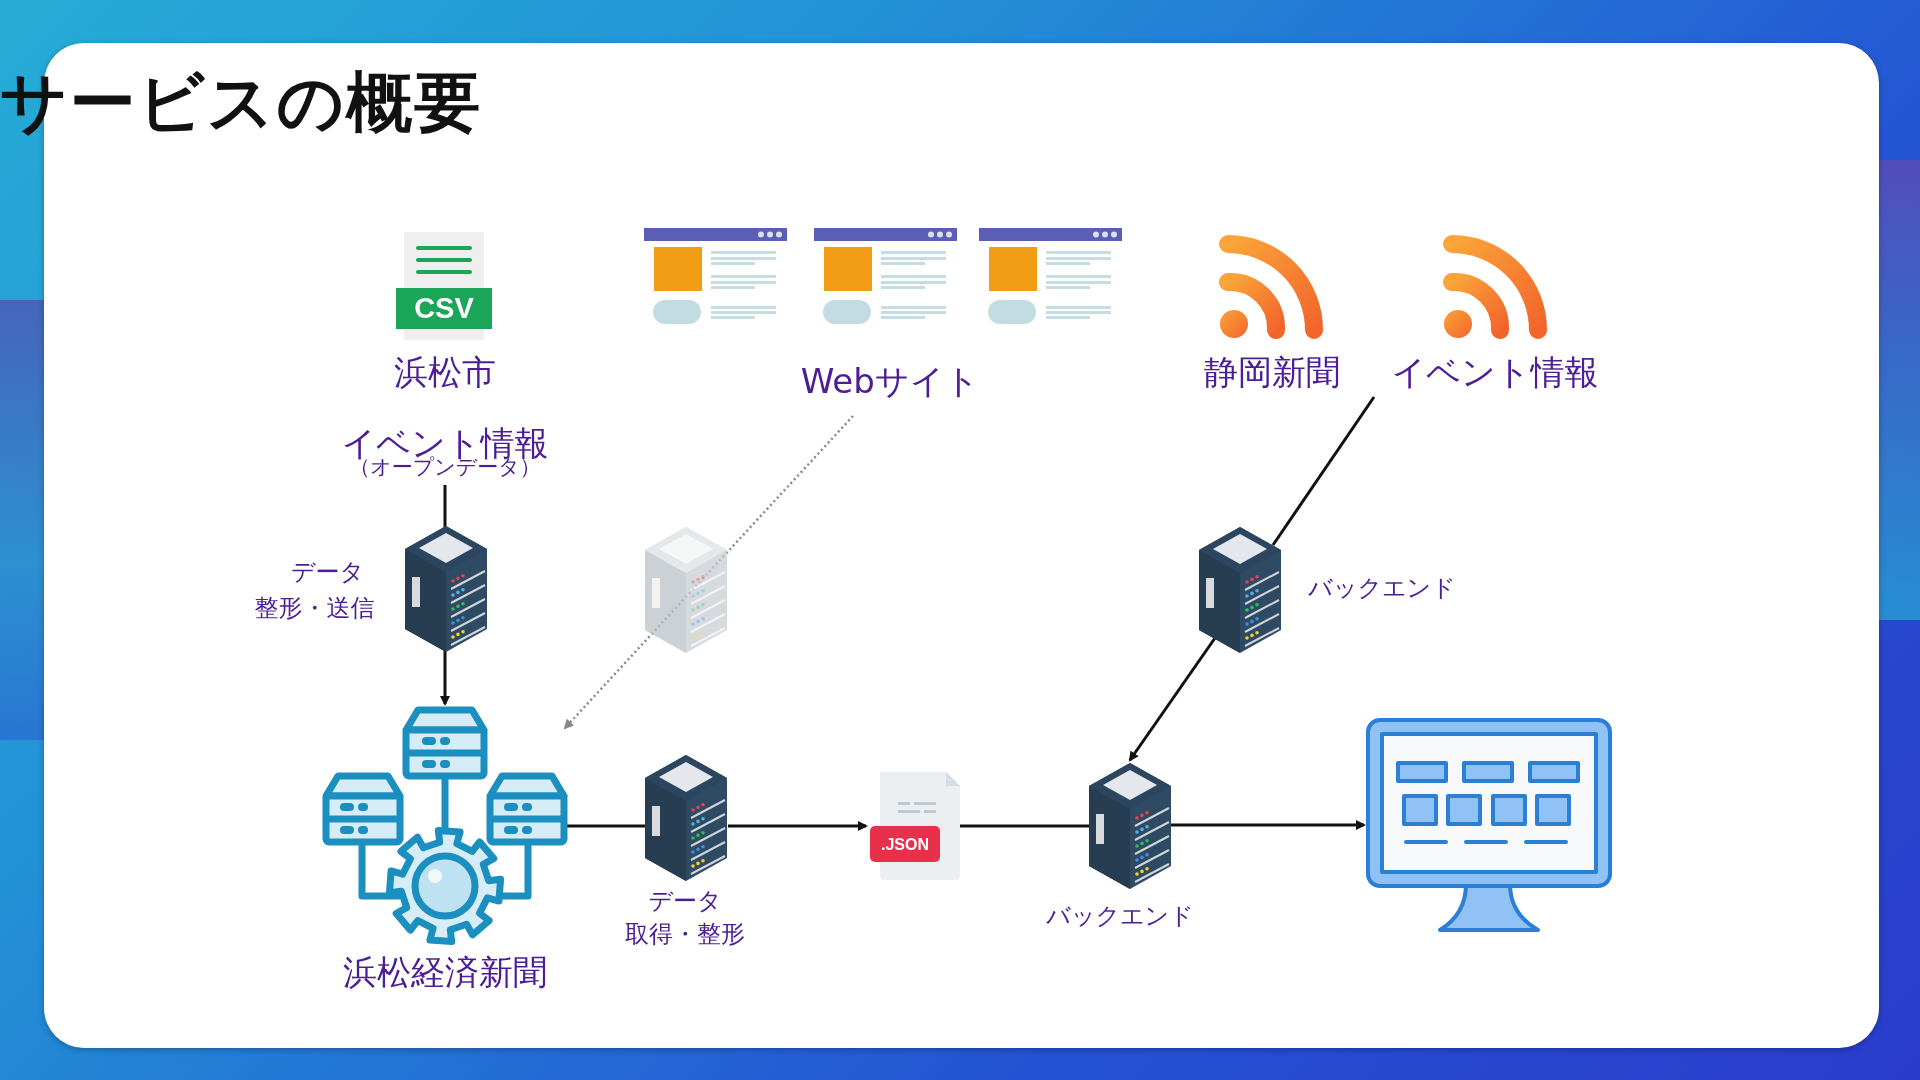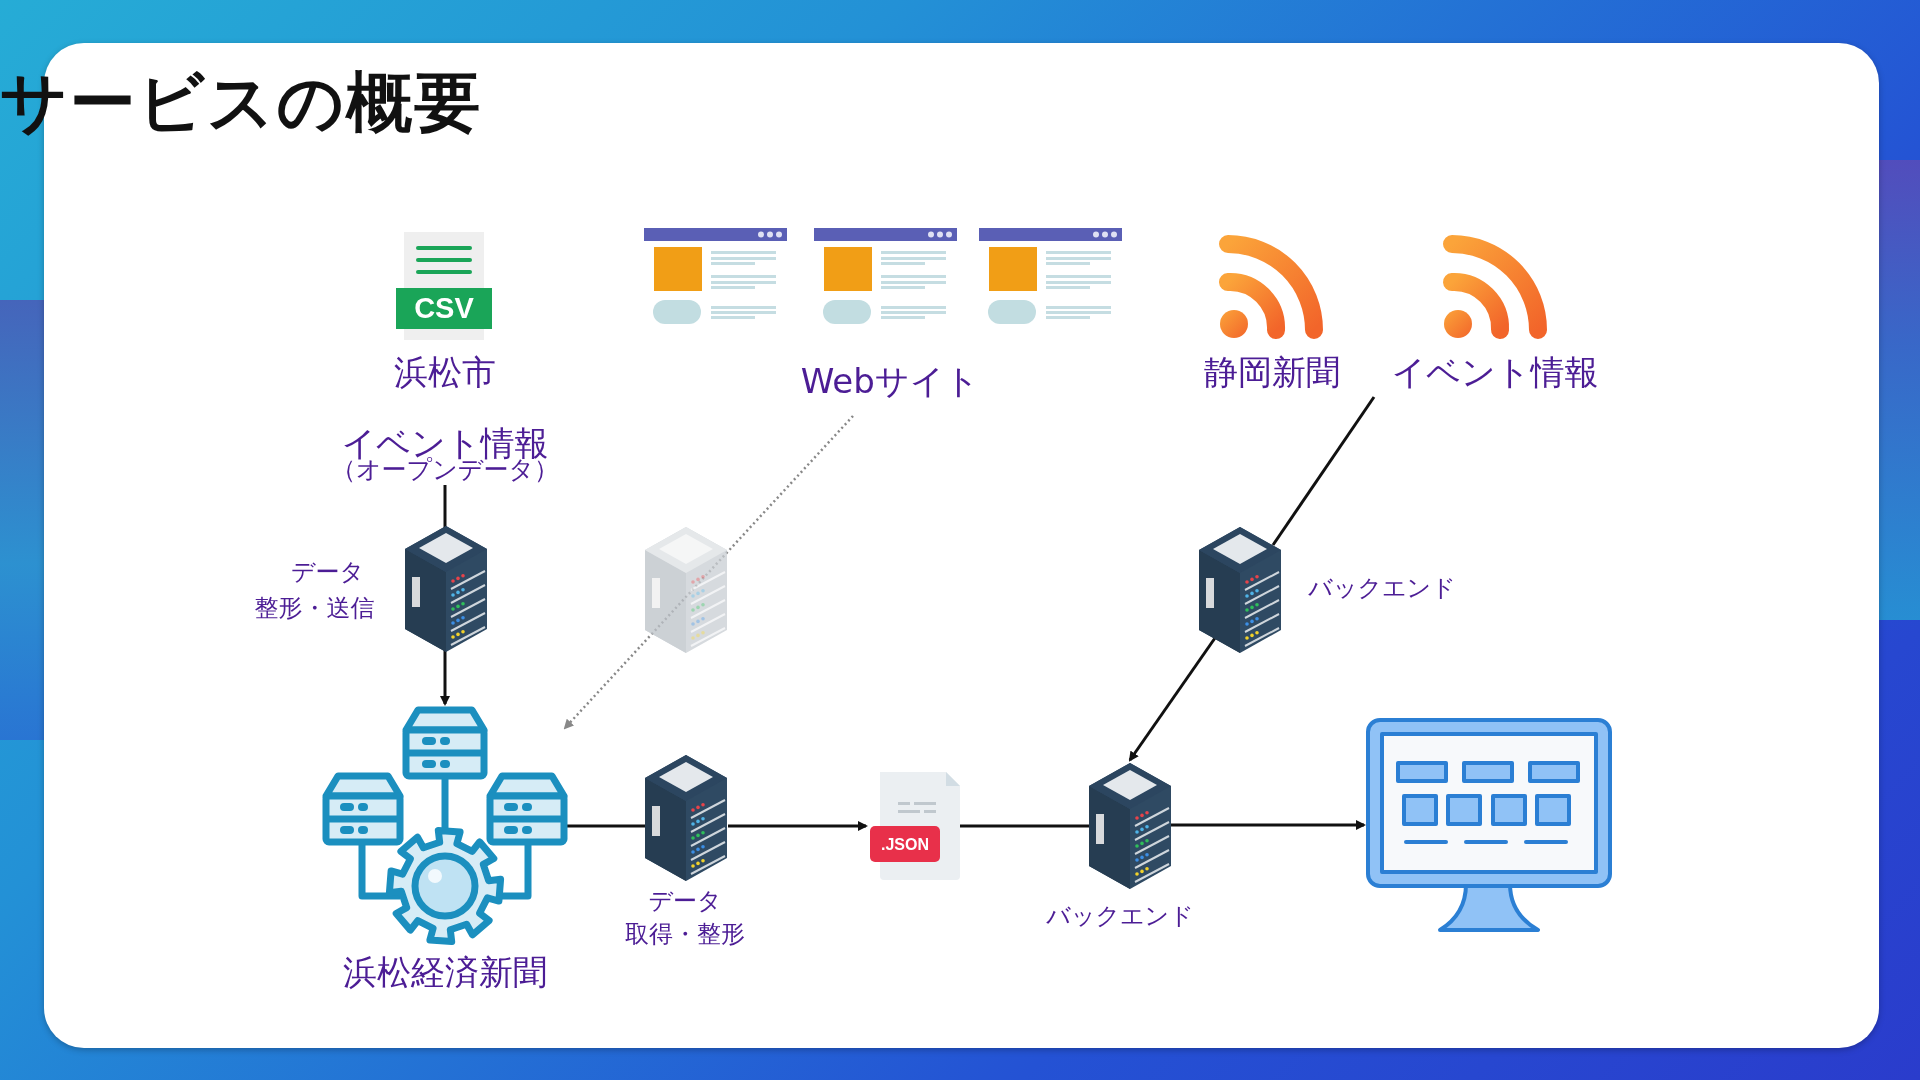--- a/index.html
+++ b/index.html
@@ -17,21 +17,21 @@
     position:absolute; left:44px; top:43px; width:1835px; height:1005px;
     background:#ffffff; border-radius:40px;
     box-shadow: 0 2px 6px rgba(0,0,0,.25);
   }
   .title {
     position:absolute; left:0; width:1920px; top:58px; text-align:left;
     font-size:66px; font-weight:bold; color:#111; letter-spacing:2px;
   }
   .label { position:absolute; color:#4c1d95; white-space:nowrap; text-align:center; }
   .lg { font-size:34px; }
-  .md { font-size:25px; }
+  .md { font-size:21px; }
   .sm { font-size:24px; }
   svg.diagram { position:absolute; left:0; top:0; }
   .icon { position:absolute; }
 </style>
 </head>
 <body>
 
 <div class="bg-shape bg-left2"></div>
 <div class="bg-shape bg-right2"></div>
 

